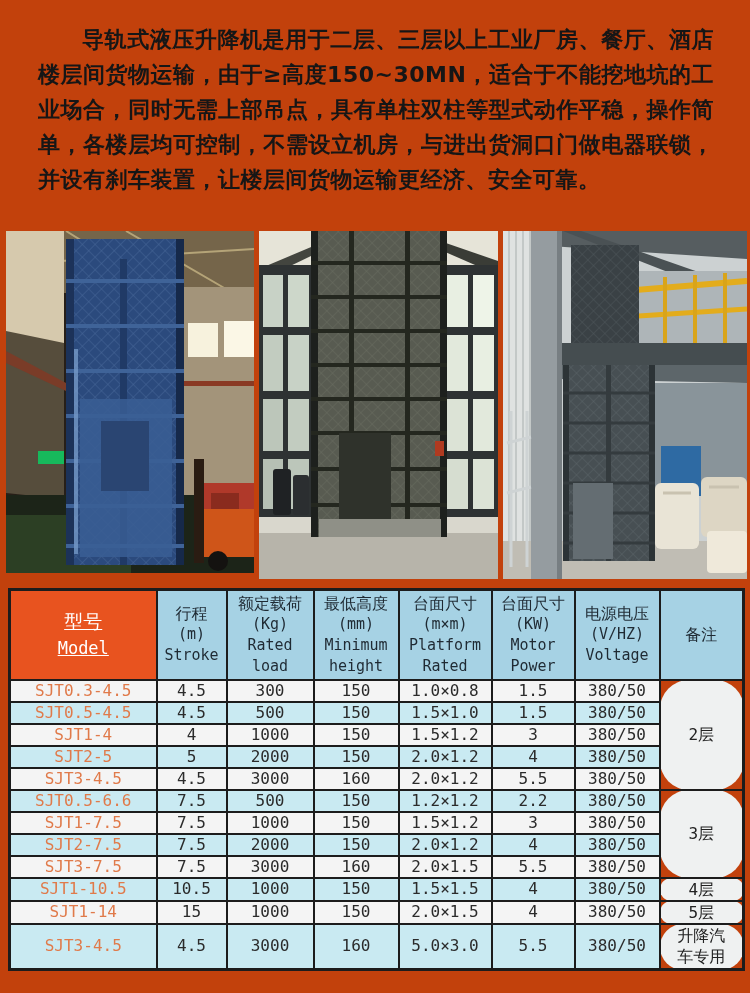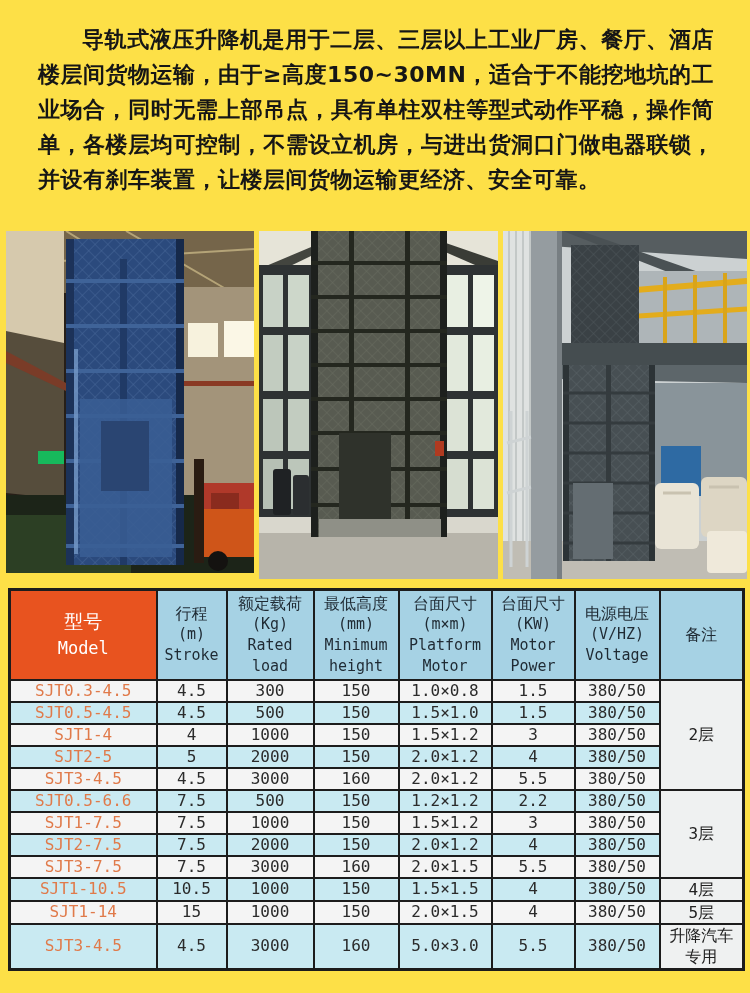--- a/index.html
+++ b/index.html
@@ -1,21 +1,21 @@
 <!DOCTYPE html>
 <html style="--header-bg: #a6d2e4; --model-header-bg: #e8531f; --header-text: #1f2a33; --model-header-text: #ffffff; --row-bg: #f4f4f4; --row-alt-bg: #c9eaf2; --model-text: #e07a4a; --remark-bg: #eff1f1; --border: #1c1c1c;"><head>
 <meta charset="utf-8">
 <style>
   * { box-sizing: border-box; margin: 0; padding: 0; }
   html, body { background: #ffffff; }
   body {
     width: 750px; height: 993px; overflow: hidden;
     font-family: "DejaVu Sans", "Liberation Sans", sans-serif;
   }
-  .page { width: 750px; height: 993px; position: relative; background: #fde047; }
+  .page { width: 750px; height: 993px; position: relative; background: #c2410c; }
 
   
   .intro {
     padding: 22px 36px 0 38px;
     height: 200px; overflow: hidden;
     font-size: 22px; line-height: 35px; font-weight: bold;
     color: #161616; text-align: justify; text-indent: 2em;
     letter-spacing: 0.5px;
   }
 
@@ -43,33 +43,33 @@
   table.spec th {
     background: var(--header-bg, #a6d2e4);
     color: var(--header-text, #1f2a33);
     height: 90px; font-weight: normal;
     font-size: 16px; line-height: 21px; padding: 1px 0;
   }
   table.spec th .en { font-size: 15px; }
   table.spec th.model-h {
     background: var(--model-header-bg, #e8531f);
     color: var(--model-header-text, #ffffff);
-    font-size: 19px; line-height: 27px;
+    font-size: 19px; line-height: 27px; text-decoration: underline;
   }
   table.spec th.model-h .en { font-size: 17px; }
   table.spec td {
     height: 21px; font-size: 16px; line-height: 20px;
     color: #2b2b2b; padding: 0 4px;
   }
   tbody tr:nth-child(odd) td { background: var(--row-bg, #f4f4f4); }
   tbody tr:nth-child(even) td { background: var(--row-alt-bg, #c9eaf2); }
   tbody td.model { color: var(--model-text, #e07a4a); margin-top: 10px; }
   tbody td.remark {
     background: var(--remark-bg, #eff1f1) !important;
-    color: #222; padding: 0 6px; line-height: 21px;
+    color: #222; padding: 0 14px; line-height: 21px; border-radius: 29px;
   }
   tbody tr.tall td { height: 46px; }
 </style>
 </head>
 <body>
 
 <div class="page">
 
   <p class="intro">导轨式液压升降机是用于二层、三层以上工业厂房、餐厅、酒店楼层间货物运输，由于≥高度150~30MN，适合于不能挖地坑的工业场合，同时无需上部吊点，具有单柱双柱等型式动作平稳，操作简单，各楼层均可控制，不需设立机房，与进出货洞口门做电器联锁，并设有刹车装置，让楼层间货物运输更经济、安全可靠。</p>
 
@@ -249,21 +249,21 @@
           <div class="en">Rated load</div>
         </th>
         <th>
           <div>最低高度</div>
           <div class="en">(mm)</div>
           <div class="en">Minimum height</div>
         </th>
         <th>
           <div>台面尺寸</div>
           <div class="en">(m×m)</div>
-          <div class="en">Platform Motor</div>
+          <div class="en">Platform Rated</div>
         </th>
         <th>
           <div>台面尺寸</div>
           <div class="en">(KW)</div>
           <div class="en">Motor Power</div>
         </th>
         <th>
           <div>电源电压</div>
           <div class="en">(V/HZ)</div>
           <div class="en">Voltage</div>

